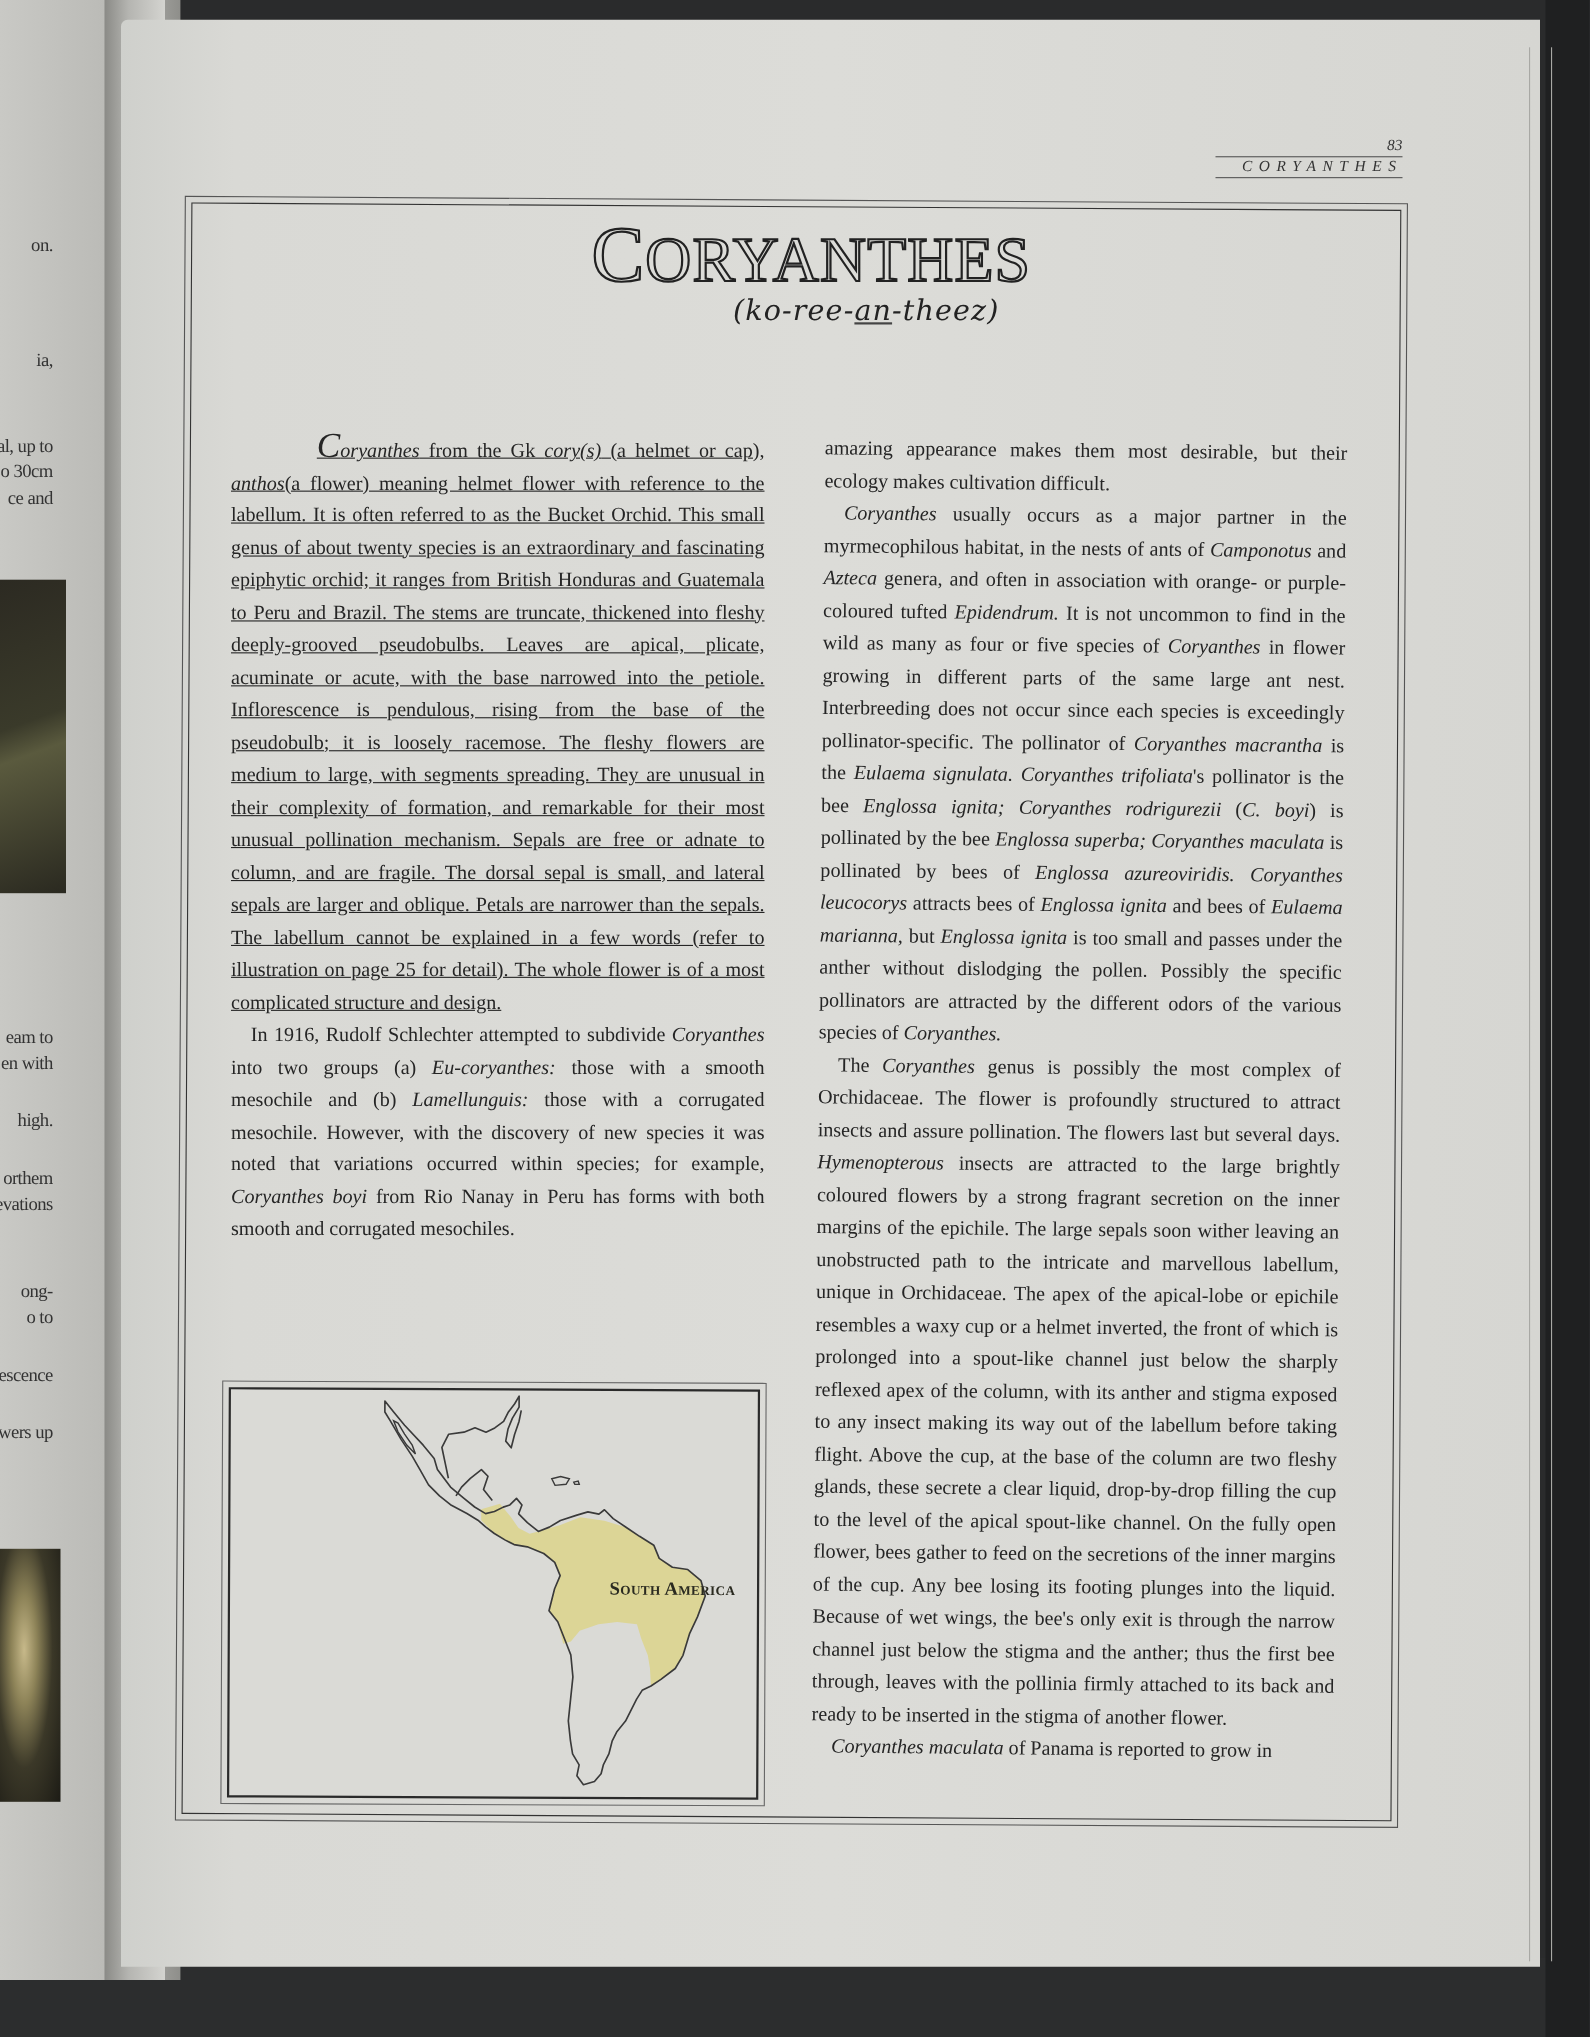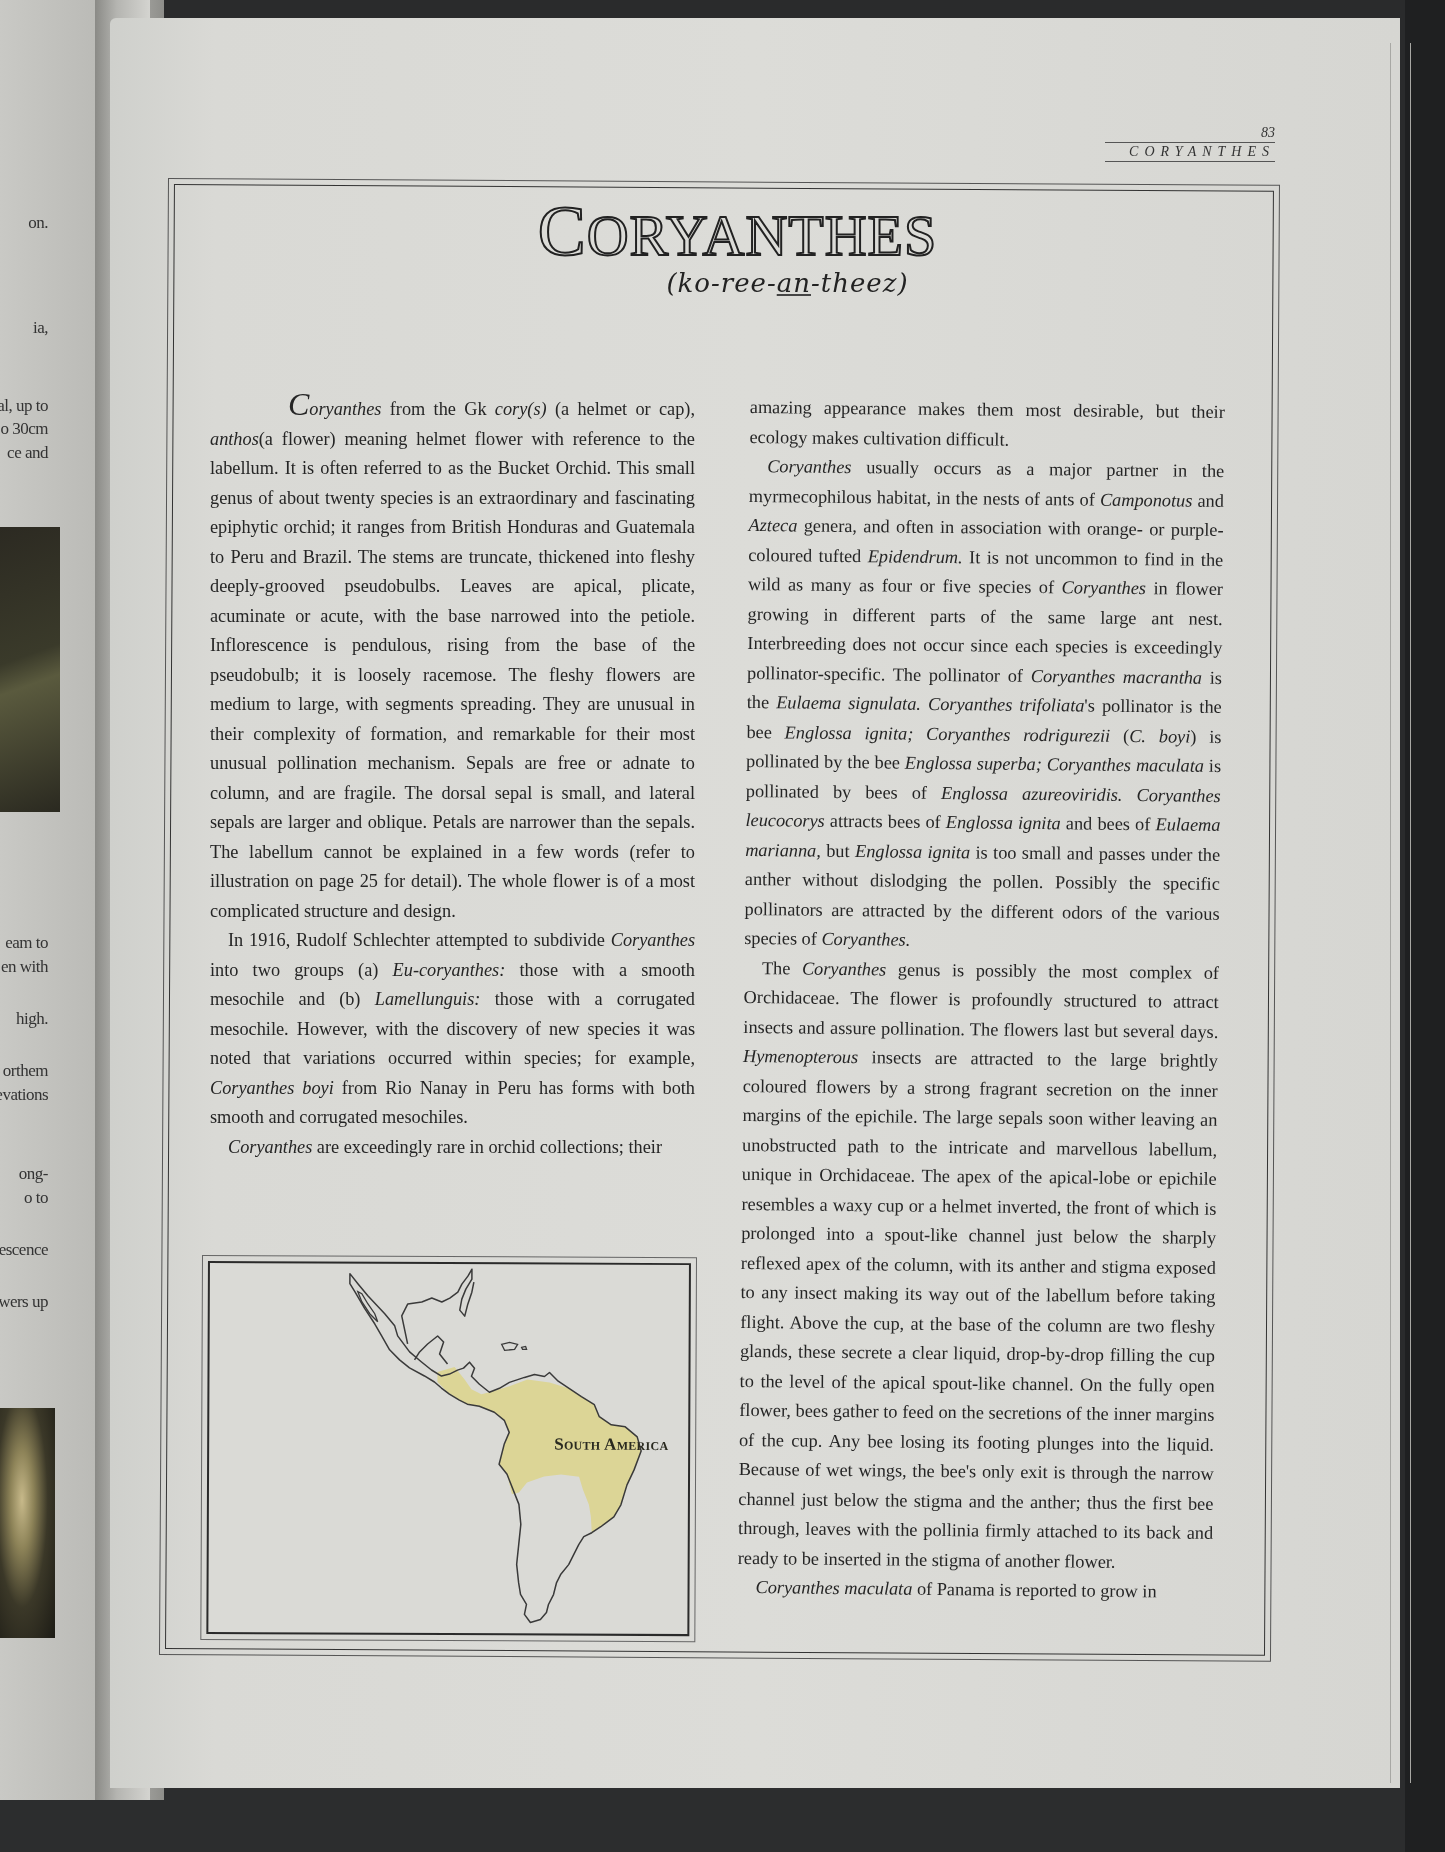--- a/index.html
+++ b/index.html
@@ -73,21 +73,21 @@
   }
   .pronunciation u { text-decoration-color: #444; }
 
   .col {
     position: absolute; font-size: 18.3px; line-height: 29.5px; color: #252525;
     text-align: justify; text-justify: inter-word;
   }
   .col-left { left: 210px; top: 390px; width: 485px; }
   .col-right { left: 750px; top: 393px; width: 475px; transform: rotate(0.6deg); transform-origin: top left; }
   .para { margin: 0; text-indent: 18px; }
-  .para.first { text-indent: 78px; }
+  .para.first { text-indent: 78px; text-decoration: underline; }
   .dropcap { font-size: 32px; font-style: italic; }
   .col i { font-style: italic; }
 
   
   .map-frame-outer {
     position: absolute; left: 202px; top: 1255px; width: 493px; height: 383px;
     border: 1.5px solid #666; transform: rotate(0.25deg); transform-origin: top left;
   }
   .map-frame-inner {
     position: absolute; left: 5px; top: 5px; right: 5px; bottom: 5px;
@@ -142,21 +142,20 @@
 <div class="frame-outer">
   <div class="frame-inner"></div>
 </div>
 
 <div class="title"><span>C</span><span class="small">ORYANTHES</span></div>
 <div class="pronunciation"><span>(ko-ree-</span><u>an</u><span>-theez)</span></div>
 
 <div class="col col-left">
   <p class="para first"><i class="dropcap">C</i><i>oryanthes</i><span> from the Gk </span><i>cory(s)</i><span> (a helmet or cap), </span><i>anthos</i><span>(a flower) meaning helmet flower with reference to the labellum. It is often referred to as the Bucket Orchid. This small genus of about twenty species is an extraordinary and fascinating epiphytic orchid; it ranges from British Honduras and Guatemala to Peru and Brazil. The stems are truncate, thickened into fleshy deeply-grooved pseudobulbs. Leaves are apical, plicate, acuminate or acute, with the base narrowed into the petiole. Inflorescence is pendulous, rising from the base of the pseudobulb; it is loosely racemose. The fleshy flowers are medium to large, with segments spreading. They are unusual in their complexity of formation, and remarkable for their most unusual pollination mechanism. Sepals are free or adnate to column, and are fragile. The dorsal sepal is small, and lateral sepals are larger and oblique. Petals are narrower than the sepals. The labellum cannot be explained in a few words (refer to illustration on page 25 for detail). The whole flower is of a most complicated structure and design.</span></p>
   <p class="para"><span>In 1916, Rudolf Schlechter attempted to subdivide </span><i>Coryanthes</i><span> into two groups (a) </span><i>Eu-coryanthes:</i><span> those with a smooth mesochile and (b) </span><i>Lamellunguis:</i><span> those with a corrugated mesochile. However, with the discovery of new species it was noted that variations occurred within species; for example, </span><i>Coryanthes boyi</i><span> from Rio Nanay in Peru has forms with both smooth and corrugated mesochiles.</span></p>
-  <p class="para"><i>Coryanthes</i><span> are exceedingly rare in orchid collections; their</span></p>
 </div>
 
 <div class="map-frame-outer">
   <div class="map-frame-inner">
     <svg class="map-svg" width="480" height="370" viewBox="0 0 480 370">
 
       <path d="M228 108 L245 103 L255 115 L262 125 L272 130 L280 128 L300 122 L318 115 L340 118 L360 124 L372 132 L385 140 L390 152 L402 160 L416 162 L428 172 L432 186 L425 205 L418 220 L412 240 L405 252 L392 262 L383 268 L382 252 L380 240 L374 225 L370 212 L352 210 L335 212 L318 218 L310 228 L303 230 L298 210 L290 200 L295 180 L300 168 L295 156 L285 148 L270 142 L258 140 L250 136 L238 128 L228 118 Z" fill="#dcd596" stroke="none"></path>
 
       <path d="M140 10 L148 20 L158 32 L175 50 L185 62 L188 72 L200 88 L212 98 L222 106 L232 112 L240 110 L248 106 L254 104 L260 98 L265 104 L262 112 L270 120 L280 128 L290 124 L300 118 L315 113 L325 110 L335 112 L340 108 L348 116 L360 124 L372 132 L385 140 L390 152 L402 160 L416 162 L428 172 L432 186 L425 205 L418 220 L412 240 L405 252 L392 262 L383 268 L375 272 L370 280 L365 290 L360 300 L352 310 L348 318 L345 330 L340 340 L338 348 L332 355 L322 358 L316 350 L318 340 L312 330 L310 318 L308 300 L310 280 L312 260 L310 240 L306 230 L298 210 L290 200 L295 180 L300 168 L295 156 L285 148 L270 142 L258 140 L250 136 L240 130 L232 124 L225 118 L215 112 L200 104 L190 96 L180 86 L172 72 L165 60 L155 45 L145 28 L140 20 Z" fill="none" stroke="#3a3a3a" stroke-width="1.5" stroke-linejoin="round"></path>
 

